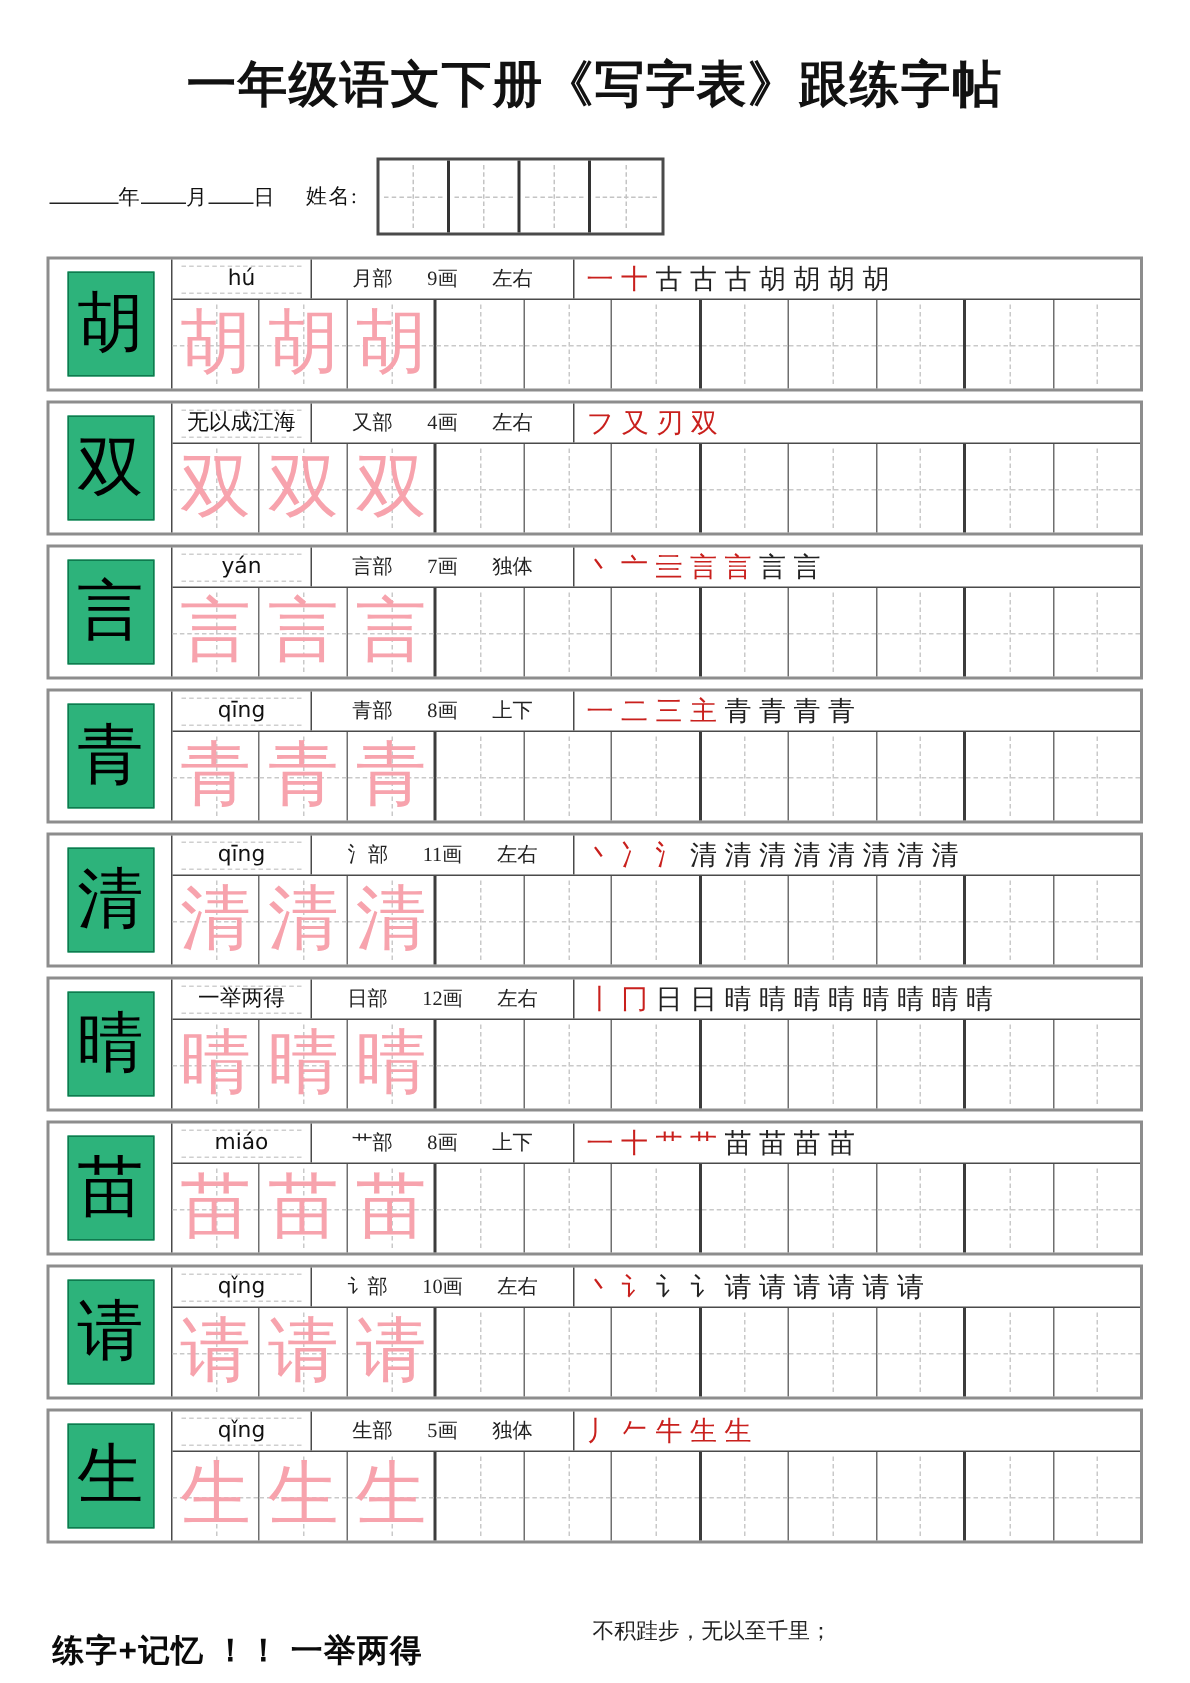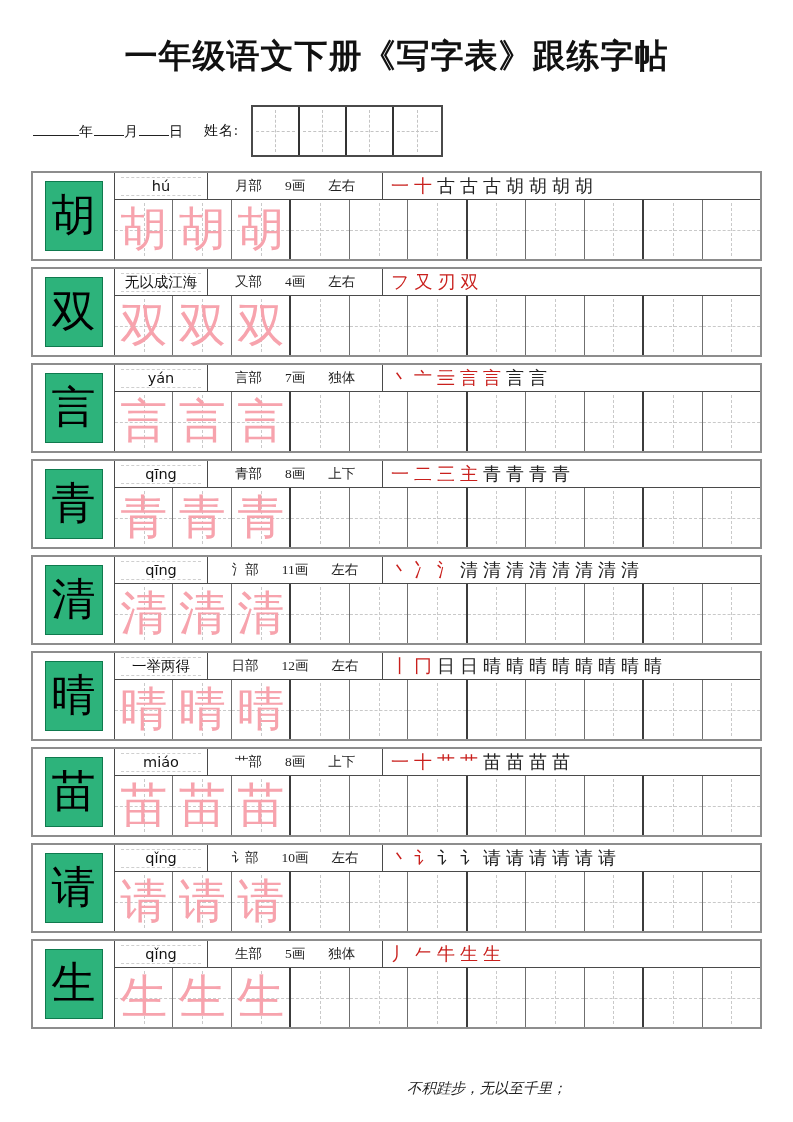--- a/index.html
+++ b/index.html
@@ -92,21 +92,21 @@
     margin-top:13px; font-family:"Liberation Sans","DejaVu Sans",sans-serif;
     font-weight:700; font-size:21px; letter-spacing:1px; color:#0a0a0a; white-space:nowrap;
   }
   .f-center { width:170px; flex:none; margin-top:12px; position:relative; }
   .pagebox {
     display:inline-block; font-family:"Liberation Sans","DejaVu Sans",sans-serif;
     font-weight:700; font-size:19px; padding:0 14px 7px 12px;
     border-bottom:2px solid #1a1a1a;
   }
   .pen { position:absolute; left:96px; top:-8px; }
-  .f-right { margin-left:54px; font-size:14.5px; line-height:2.1; color:#222; white-space:nowrap;font-style:italic; }
+  .f-right { margin-left:42px; font-size:14.5px; line-height:2.1; color:#222; white-space:nowrap; }
 </style>
 </head>
 <body>
 
 <div class="page">
 
   <div class="title">一年级语文下册《写字表》跟练字帖</div>
 
   <div class="header">
     <span class="date-part"><span class="blank b46"></span><span>年</span><span class="blank b30"></span><span>月</span><span class="blank b30"></span><span>日</span></span>
@@ -554,19 +554,20 @@
             <div class="pcell"></div>
             <div class="pcell"></div>
             <div class="pcell"></div>
           </div>
         </div>
       </div>
     </div>
 
   <div class="footer">
     <div class="f-left">
+      <div class="slogan">练字+记忆 ！！ 一举两得</div>
     </div>
     <div class="f-right">
       <div>不积跬步，无以至千里；</div>
     </div>
   </div>
 
 </div>
 
 </body></html>

